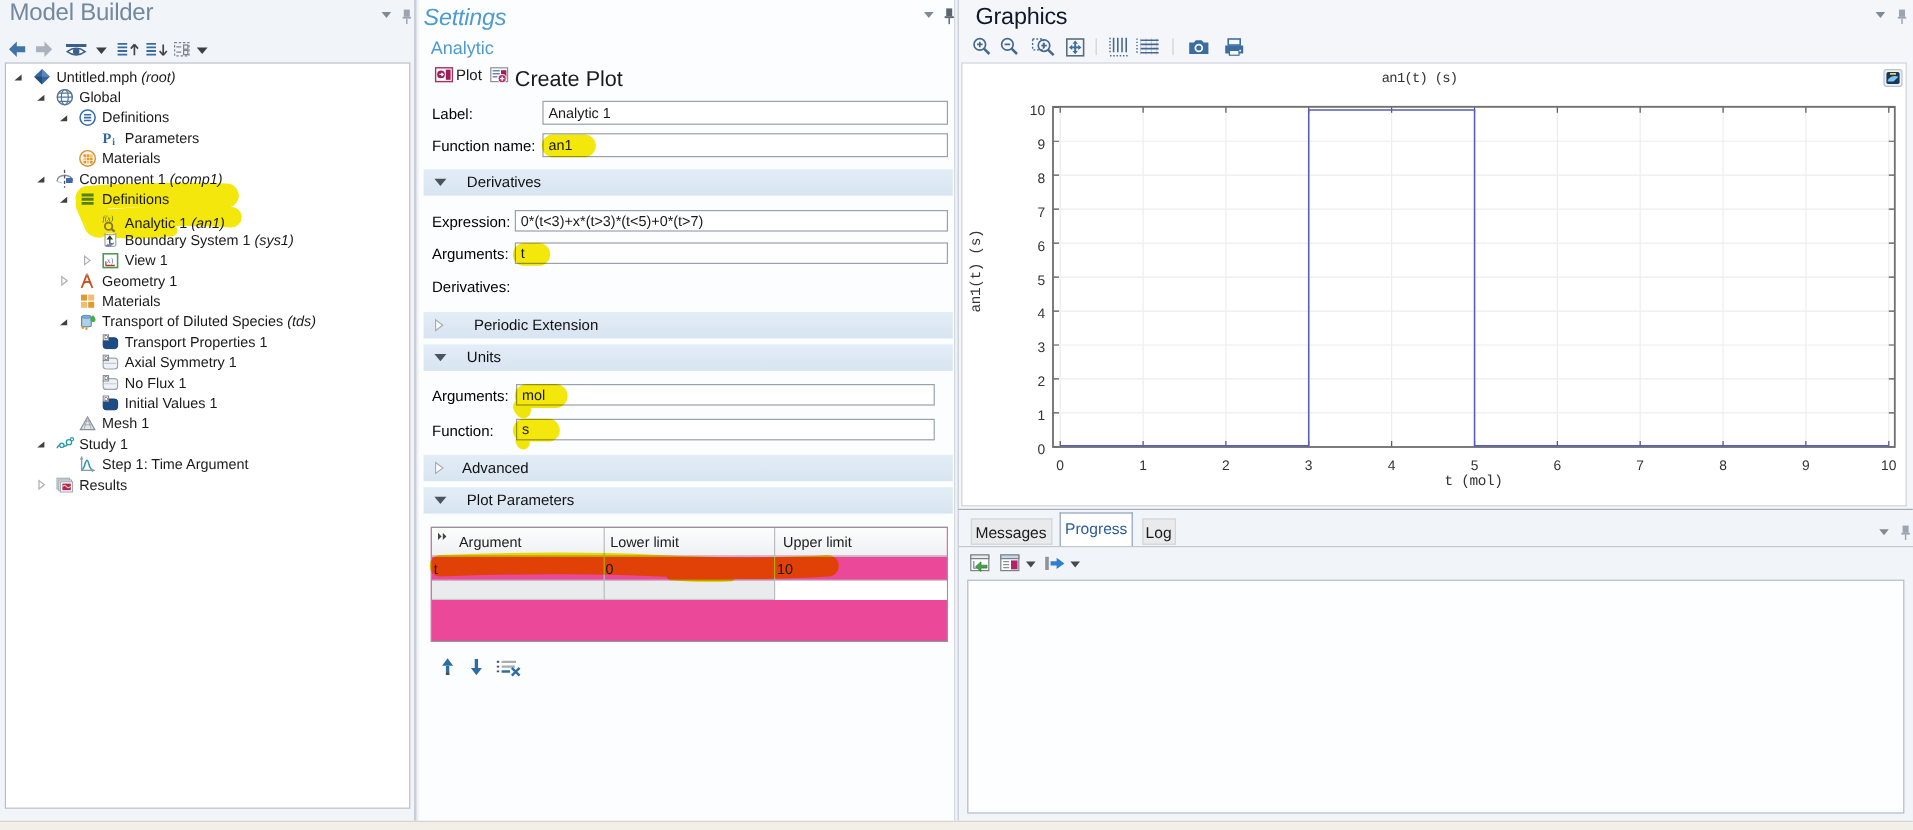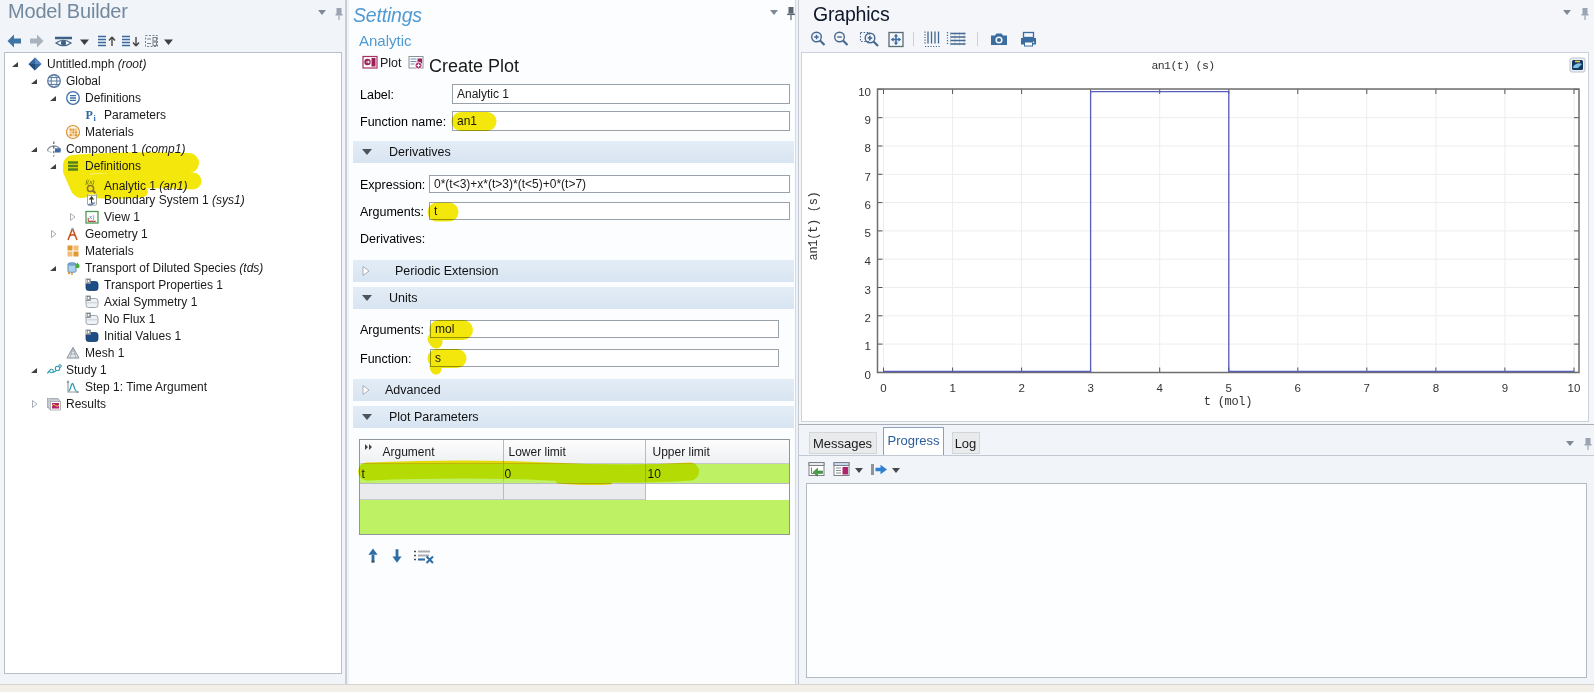--- a/index.html
+++ b/index.html
@@ -371,21 +371,21 @@
       <span class="sectxt">Plot Parameters</span>
     </div>
 
   <div class="secbar" style="top:379px;">
       <svg width="10" height="12" viewBox="0 0 10 12" style="margin-left:8px;">
         <path d="M2,1.5 L8,6 L2,10.5 Z" fill="#fff" stroke="#a8aeb6"></path>
       </svg>
       <span class="sectxt" style="margin-left:14px;">Advanced</span>
     </div>
 
-  <div class="p" style="left:9.5px;top:439px;width:431px;height:96px;background:#bef264;border:1px solid #8e979e;">
+  <div class="p" style="left:9.5px;top:439px;width:431px;height:96px;background:#ec4899;border:1px solid #8e979e;">
     <div class="p" style="left:0;top:0;width:429px;height:24px;background:linear-gradient(#fdfdfd,#eef0f2);border-bottom:1px solid #c6cacd;">
       <svg class="p" style="left:4px;top:3px;" width="12" height="10" viewBox="0 0 12 10">
           <path d="M1,1 L4,4 L1,7 Z M5,1 L8,4 L5,7 Z" fill="#444"></path>
         </svg>
       <div class="p" style="left:23px;top:5px;font-size:12px;">Argument</div>
       <div class="p" style="left:149px;top:5px;font-size:12px;">Lower limit</div>
       <div class="p" style="left:293px;top:5px;font-size:12px;">Upper limit</div>
     </div>
     <div class="p" style="left:0;top:24px;width:429px;height:20px;border-bottom:1px solid #b8bcc0;">
       <div class="p" style="left:2px;top:3px;">t</div>

